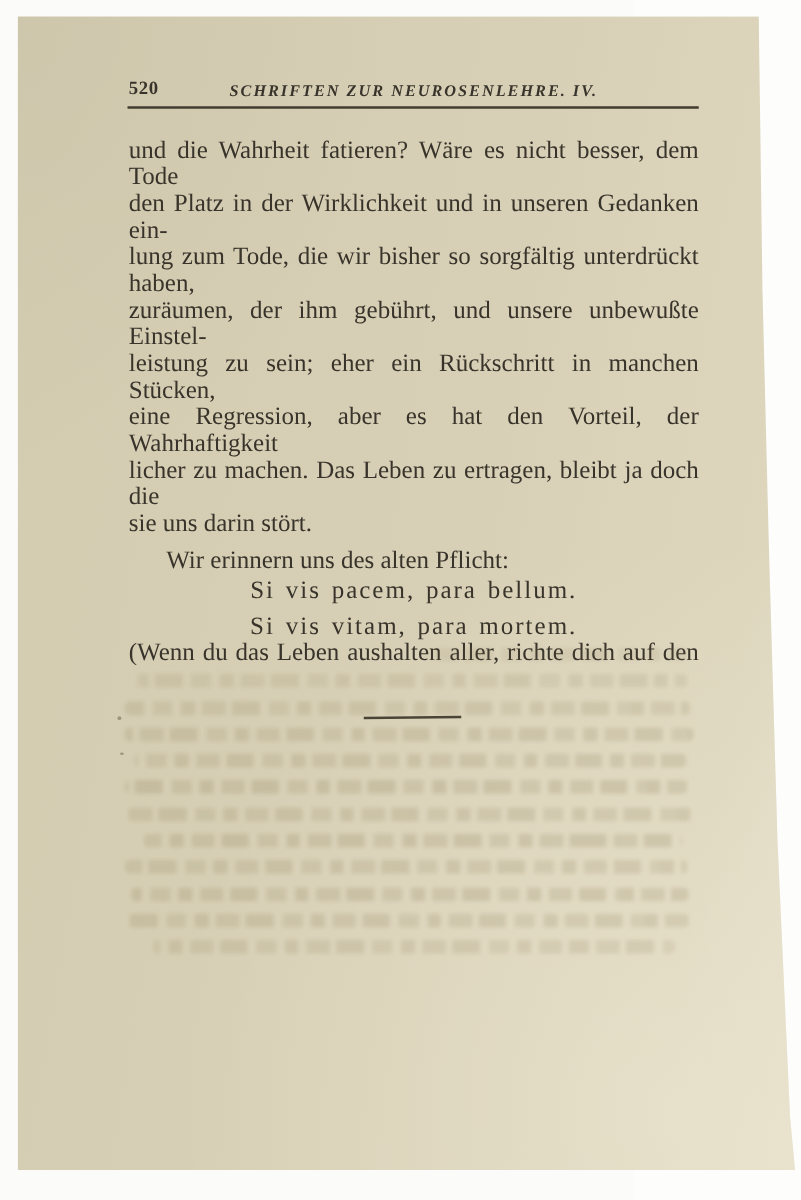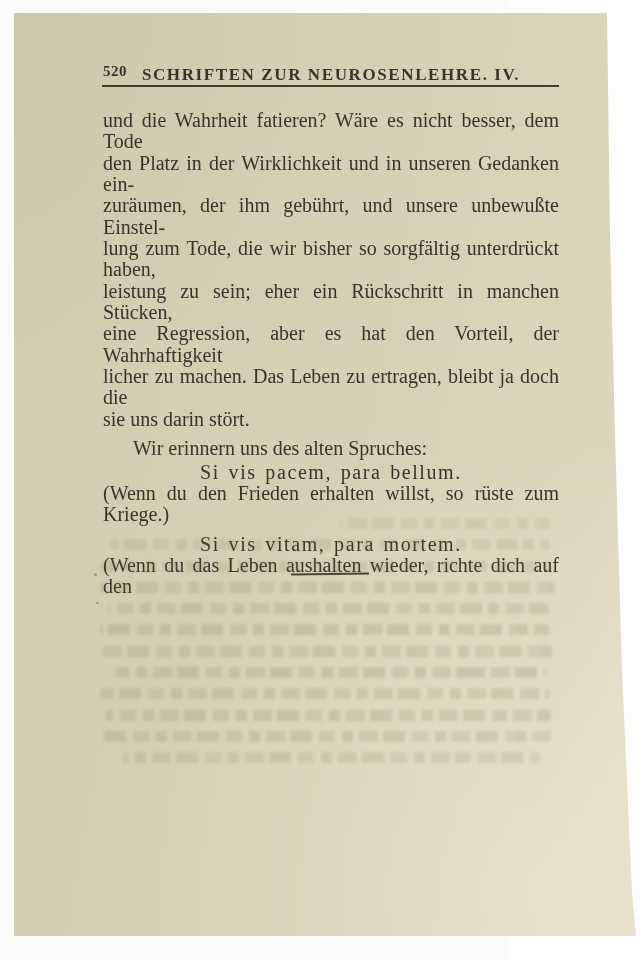--- a/index.html
+++ b/index.html
@@ -16,21 +16,21 @@
     background:
       radial-gradient(120% 90% at 85% 95%, rgba(238,232,212,.55) 0%, rgba(238,232,212,0) 55%),
       radial-gradient(100% 80% at 0% 0%, rgba(196,188,162,.35) 0%, rgba(196,188,162,0) 50%),
       linear-gradient(100deg,#d4ccb1 0%,#d8d0b6 55%,#ddd6bd 85%,#e5dfca 100%);
     clip-path:polygon(0 0,593px 0,596px 220px,601px 420px,608px 660px,618px 880px,622px 923px,0 923px);
   }
   
   .header{position:absolute;left:89px;top:50px;width:456px;height:20px;color:#39342b;}
   .pagenum{position:absolute;left:0;top:0;font-size:15px;font-weight:bold;letter-spacing:.5px;}
   .running{position:absolute;left:0;right:0;text-align:center;top:2px;
-    font-size:17px;font-weight:bold;letter-spacing:1.6px;}
+    font-size:13px;font-weight:bold;letter-spacing:1.6px;font-style:italic;}
   .header-rule{position:absolute;left:88px;top:72px;width:457px;height:2px;background:#433d31;}
   
   .textcol{position:absolute;left:89px;top:97px;width:456px;color:#39342b;font-size:20px;line-height:21.35px;}
   .jline{text-align:justify;text-align-last:justify;white-space:normal;}
   .lline{text-align:left;}
   .indent{text-indent:30px;text-align:left;}
   .p2{margin-top:8px;}
   .motto{text-align:center;letter-spacing:1.6px;word-spacing:2px;}
   .m1{margin-top:2px;}
   .m2{margin-top:8px;}
@@ -76,33 +76,32 @@
     <div class="header">
       <span class="pagenum">520</span>
       <span class="running">SCHRIFTEN ZUR NEUROSENLEHRE. IV.</span>
     </div>
     <div class="header-rule"></div>
 
     <div class="textcol">
       <div>
         <div class="jline">und die Wahrheit fatieren? Wäre es nicht besser, dem Tode</div>
         <div class="jline">den Platz in der Wirklichkeit und in unseren Gedanken ein-</div>
+        <div class="jline">lung zum Tode, die wir bisher so sorgfältig unterdrückt haben,</div>
         <div class="jline">zuräumen, der ihm gebührt, und unsere unbewußte Einstel-</div>
-        <div class="jline">lung zum Tode, die wir bisher so sorgfältig unterdrückt haben,</div>
         <div class="jline">leistung zu sein; eher ein Rückschritt in manchen Stücken,</div>
         <div class="jline">eine Regression, aber es hat den Vorteil, der Wahrhaftigkeit</div>
         <div class="jline">licher zu machen. Das Leben zu ertragen, bleibt ja doch die</div>
         <div class="lline">sie uns darin stört.</div>
       </div>
 
-      <div class="indent p2">Wir erinnern uns des alten Spruches:</div>
+      <div class="indent p2">Wir erinnern uns des alten Pflicht:</div>
       <div class="motto m1">Si vis pacem, para bellum.</div>
-      <div class="trans">(Wenn du den Frieden erhalten willst, so rüste zum Kriege.)</div>
       <div class="motto m2">Si vis vitam, para mortem.</div>
-      <div class="trans">(Wenn du das Leben aushalten wieder, richte dich auf den</div>
+      <div class="trans">(Wenn du das Leben aushalten aller, richte dich auf den</div>
     </div>
 
     <div class="short-rule"></div>
 
     <div class="bleed">
       <div class="bline"></div>
       <div class="bline"></div>
       <div class="bline"></div>
       <div class="bline"></div>
       <div class="bline"></div>

